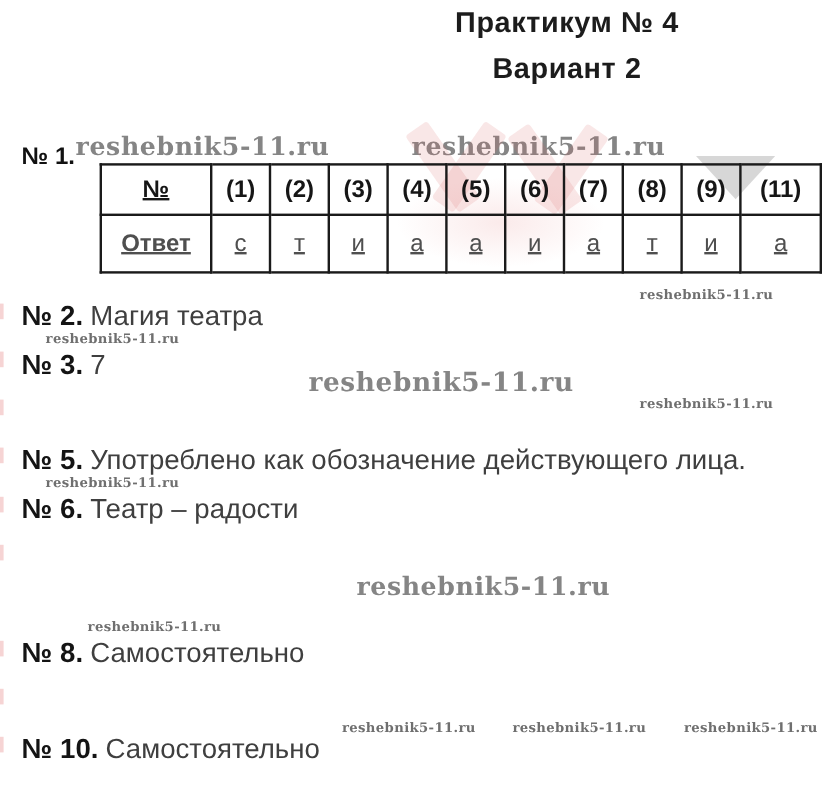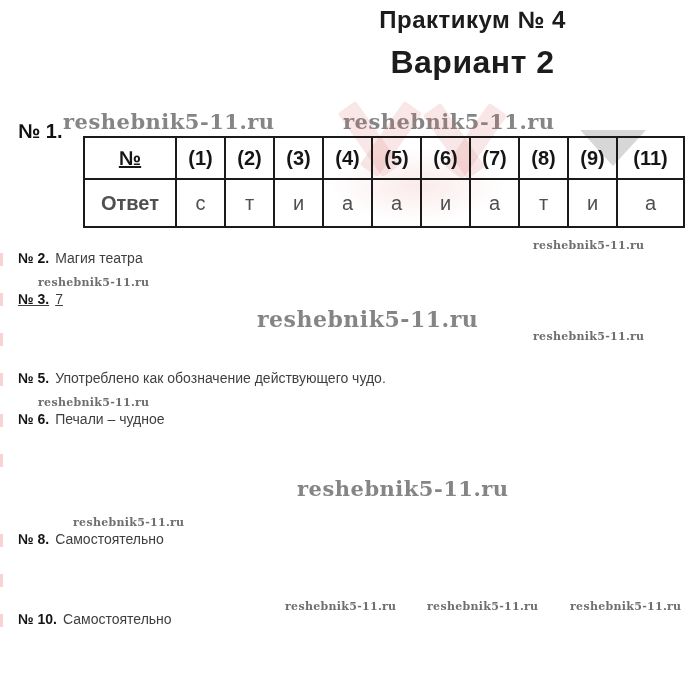--- a/index.html
+++ b/index.html
@@ -3,41 +3,41 @@
 <meta charset="utf-8">
 <style>
   html,body{margin:0;padding:0;background:#fff;}
   #page{position:relative;width:693px;height:677px;background:#ffffff;overflow:hidden;
         font-family:"Liberation Sans", sans-serif;}
 
   
   .doc-title{position:absolute;left:310px;top:6px;width:325px;text-align:center;
              font-size:24px;font-weight:bold;color:#1c1c1c;letter-spacing:.5px;}
   .doc-subtitle{position:absolute;left:310px;top:44px;width:325px;text-align:center;
-             font-size:32px;font-weight:bold;color:#1c1c1c;letter-spacing:.5px;}
+             font-size:24px;font-weight:bold;color:#1c1c1c;letter-spacing:.5px;}
 
   
   .wm{position:absolute;font-family:"DejaVu Serif", serif;font-weight:bold;
       color:#858585;white-space:nowrap;text-shadow:0 0 1px #fdfdfd;}
   .wm-big{font-size:21px;letter-spacing:.5px;}
   .wm-small{font-size:11px;color:#6f6f6f;letter-spacing:.3px;}
 
   
   .task1-label{position:absolute;left:18px;top:120px;font-size:20px;font-weight:bold;color:#111;}
   .ans-table{position:absolute;left:83px;top:136px;border-collapse:collapse;
              table-layout:fixed;z-index:2;background:transparent;}
   .ans-table td{border:2px solid #1a1a1a;text-align:center;vertical-align:middle;
                 padding:0;background:transparent;}
   .ans-table .hrow td{height:40px;font-size:20px;font-weight:bold;color:#161616;}
-  .ans-table .arow td{height:46px;font-size:20px;color:#4f4f4f;}
+  .ans-table .arow td{height:46px;font-size:20px;color:#4f4f4f;text-decoration:underline;}
   .ans-table .corner{text-decoration:underline;}
   .ans-table .rowlabel{font-weight:bold;color:#161616;text-decoration:none;}
 
   
-  .line{position:absolute;left:18px;font-size:14px;color:#3f3f3f;white-space:nowrap;z-index:2;}
+  .line{position:absolute;left:18px;font-size:23px;color:#3f3f3f;white-space:nowrap;z-index:2;}
   .line .lbl{font-weight:bold;color:#141414;margin-right:6px;}
   .line .emph{font-weight:bold;color:#242424;}
 
   
   .shape{position:absolute;z-index:1;}
   .pinkstrip{width:78px;height:22px;background:#d96a6a;opacity:.16;border-radius:3px;}
   .pinkwash{width:175px;height:75px;background:radial-gradient(ellipse at center,
             rgba(236,160,160,.22) 0%, rgba(236,160,160,0) 70%);border-radius:50%;}
   .graytri{width:0;height:0;border-left:33px solid transparent;
            border-right:33px solid transparent;border-top:36px solid rgba(150,150,150,.38);}
@@ -123,28 +123,28 @@
       <td>т</td>
       <td>и</td>
       <td>а</td>
     </tr>
   </tbody>
     </table>
 
   <div class="line" style="top:250px;">
     <span class="lbl">№ 2.</span><span>Магия театра</span>
   </div>
-  <div class="line" style="top:291px;text-decoration:underline;">
+  <div class="line" style="top:291px;">
     <span class="lbl">№ 3.</span><span>7</span>
   </div>
   <div class="line" style="top:370px;">
-    <span class="lbl">№ 5.</span><span>Употреблено как обозначение действующего чудо.</span>
+    <span class="lbl">№ 5.</span><span>Употреблено как обозначение действующего лица.</span>
   </div>
   <div class="line" style="top:411px;">
-    <span class="lbl">№ 6.</span><span>Печали – чудное</span>
+    <span class="lbl">№ 6.</span><span>Театр – радости</span>
   </div>
   <div class="line" style="top:531px;text-align:center;">
     <span class="lbl">№ 8.</span><span>Самостоятельно</span>
   </div>
   <div class="line" style="top:611px;">
     <span class="lbl">№ 10.</span><span>Самостоятельно</span>
   </div>
 
 </div>
 

